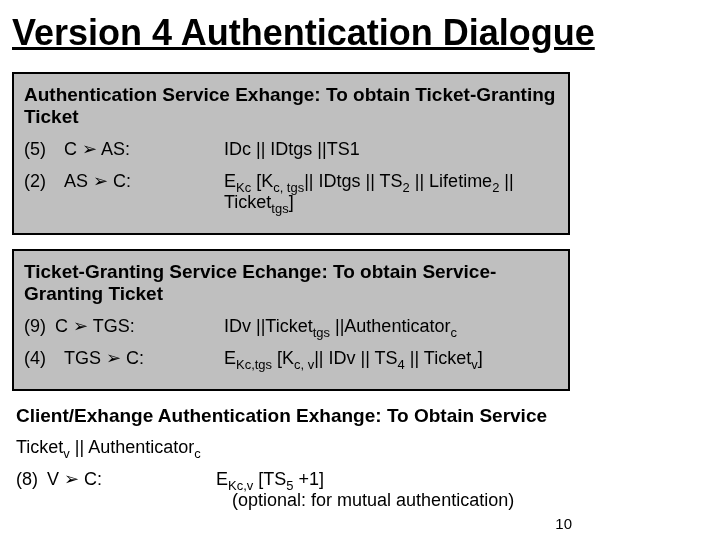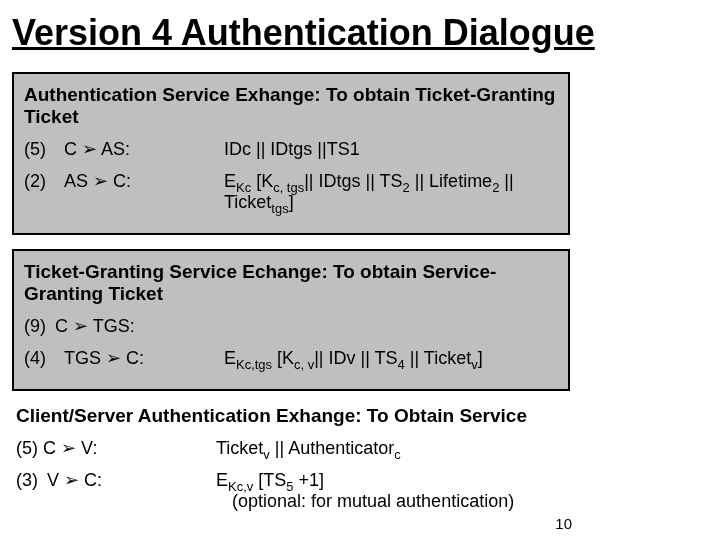--- a/index.html
+++ b/index.html
@@ -95,36 +95,36 @@
       <span class="lhs">(2) AS ➢ C:</span>
       <span class="rhs">E<sub>Kc</sub> [K<sub>c, tgs</sub>|| IDtgs || TS<sub>2</sub> || Lifetime<sub>2</sub> || Ticket<sub>tgs</sub>]</span>
     </div>
   </div>
 
   <div class="panel">
     <div class="panel-hdr">Ticket-Granting Service Echange: To obtain Service-Granting Ticket</div>
 
     <div class="row wide">
       <span class="lhs">(9) C ➢ TGS:</span>
+      <span class="rhs">IDv ||Ticket<sub>tgs</sub> ||Authenticator<sub>c</sub></span>
     </div>
     <div class="row wide">
       <span class="lhs">(4) TGS ➢ C:</span>
       <span class="rhs">E<sub>Kc,tgs</sub> [K<sub>c, v</sub>|| IDv || TS<sub>4</sub> || Ticket<sub>v</sub>]</span>
     </div>
   </div>
 
   <div class="plain-block">
-    <div class="plain-hdr">Client/Server Authentication Exhange: To Obtain Service</div>
+    <div class="plain-hdr">Client/Exhange Authentication Exhange: To Obtain Service</div>
 
     <div class="row">
-      <span class="lhs">(5) C ➢ V:</span>
       <span class="rhs">Ticket<sub>v</sub> || Authenticator<sub>c</sub></span>
     </div>
     <div class="row">
-      <span class="lhs">(3) V ➢ C:</span>
+      <span class="lhs">(8) V ➢ C:</span>
       <span class="rhs">
         <span> E<sub>Kc,v</sub> [TS<sub>5</sub> +1]</span>
         <span class="opt">(optional: for mutual authentication)</span>
       </span>
     </div>
   </div>
 
   <div class="pagenum">10</div>
 
 </div>

